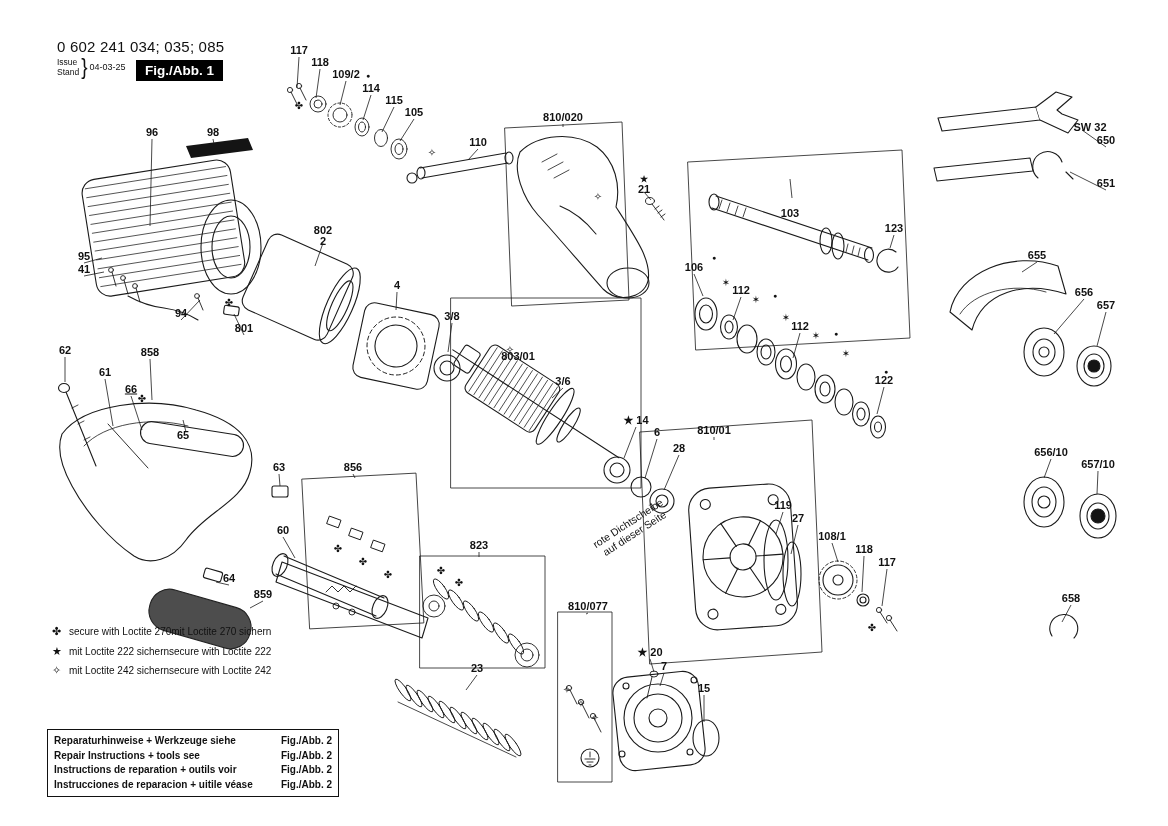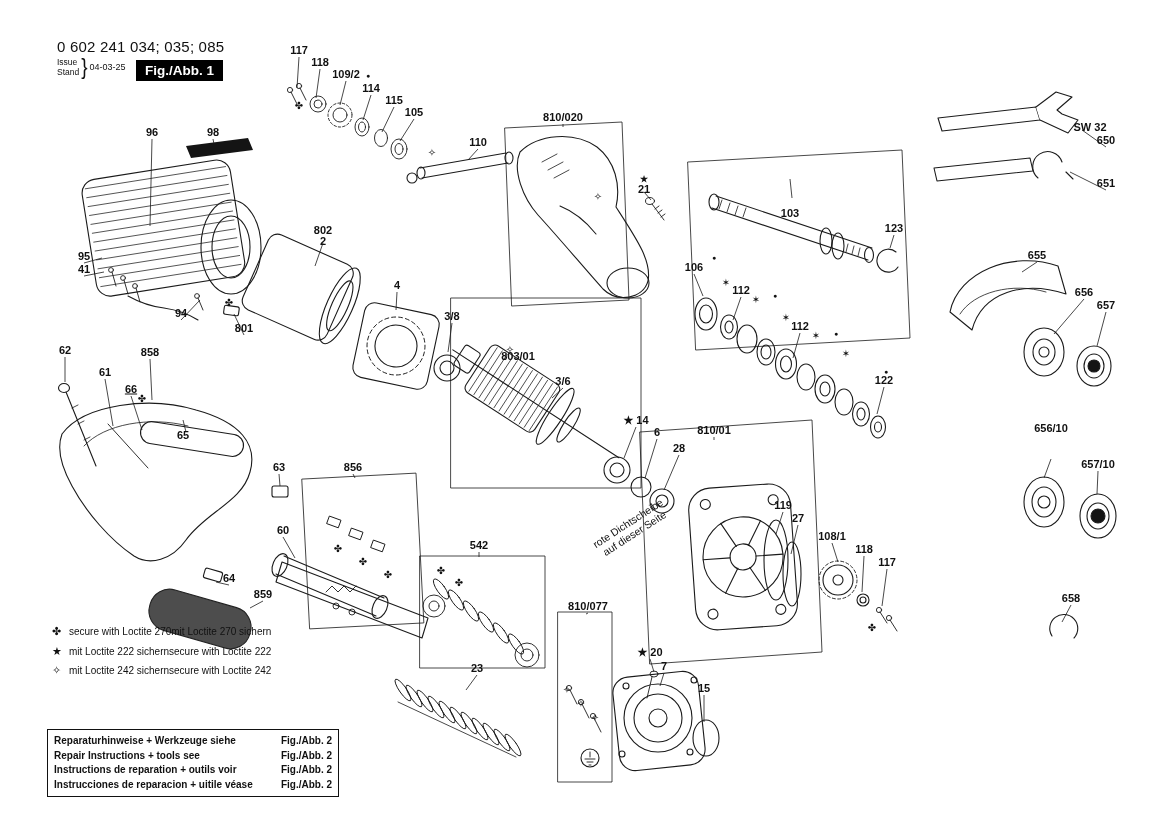--- a/index.html
+++ b/index.html
@@ -491,21 +491,21 @@
       <div class="part-label" style="left: 283px; top: 530px;">
         <div>60</div>
       </div>
       <div class="part-label" style="left: 229px; top: 578px;">
         <div>64</div>
       </div>
       <div class="part-label" style="left: 263px; top: 594px;">
         <div>859</div>
       </div>
       <div class="part-label" style="left: 479px; top: 545px;">
-        <div>542</div>
+        <div>823</div>
       </div>
       <div class="part-label" style="left: 477px; top: 668px;">
         <div>23</div>
       </div>
       <div class="part-label" style="left: 588px; top: 606px;">
         <div>810/077</div>
       </div>
       <div class="part-label" style="left: 650px; top: 652px;">
         <div>★ 20</div>
       </div>
@@ -553,21 +553,21 @@
       </div>
       <div class="part-label" style="left: 1037px; top: 255px;">
         <div>655</div>
       </div>
       <div class="part-label" style="left: 1084px; top: 292px;">
         <div>656</div>
       </div>
       <div class="part-label" style="left: 1106px; top: 305px;">
         <div>657</div>
       </div>
-      <div class="part-label" style="left: 1051px; top: 428px;">
+      <div class="part-label" style="left: 1051px; top: 452px;">
         <div>656/10</div>
       </div>
       <div class="part-label" style="left: 1098px; top: 464px;">
         <div>657/10</div>
       </div>
       <div class="part-label" style="left: 1071px; top: 598px;">
         <div>658</div>
       </div>
       <div class="sym" style="left: 299px; top: 106px;">✤</div>
       <div class="sym" style="left: 229px; top: 303px;">✤</div>

